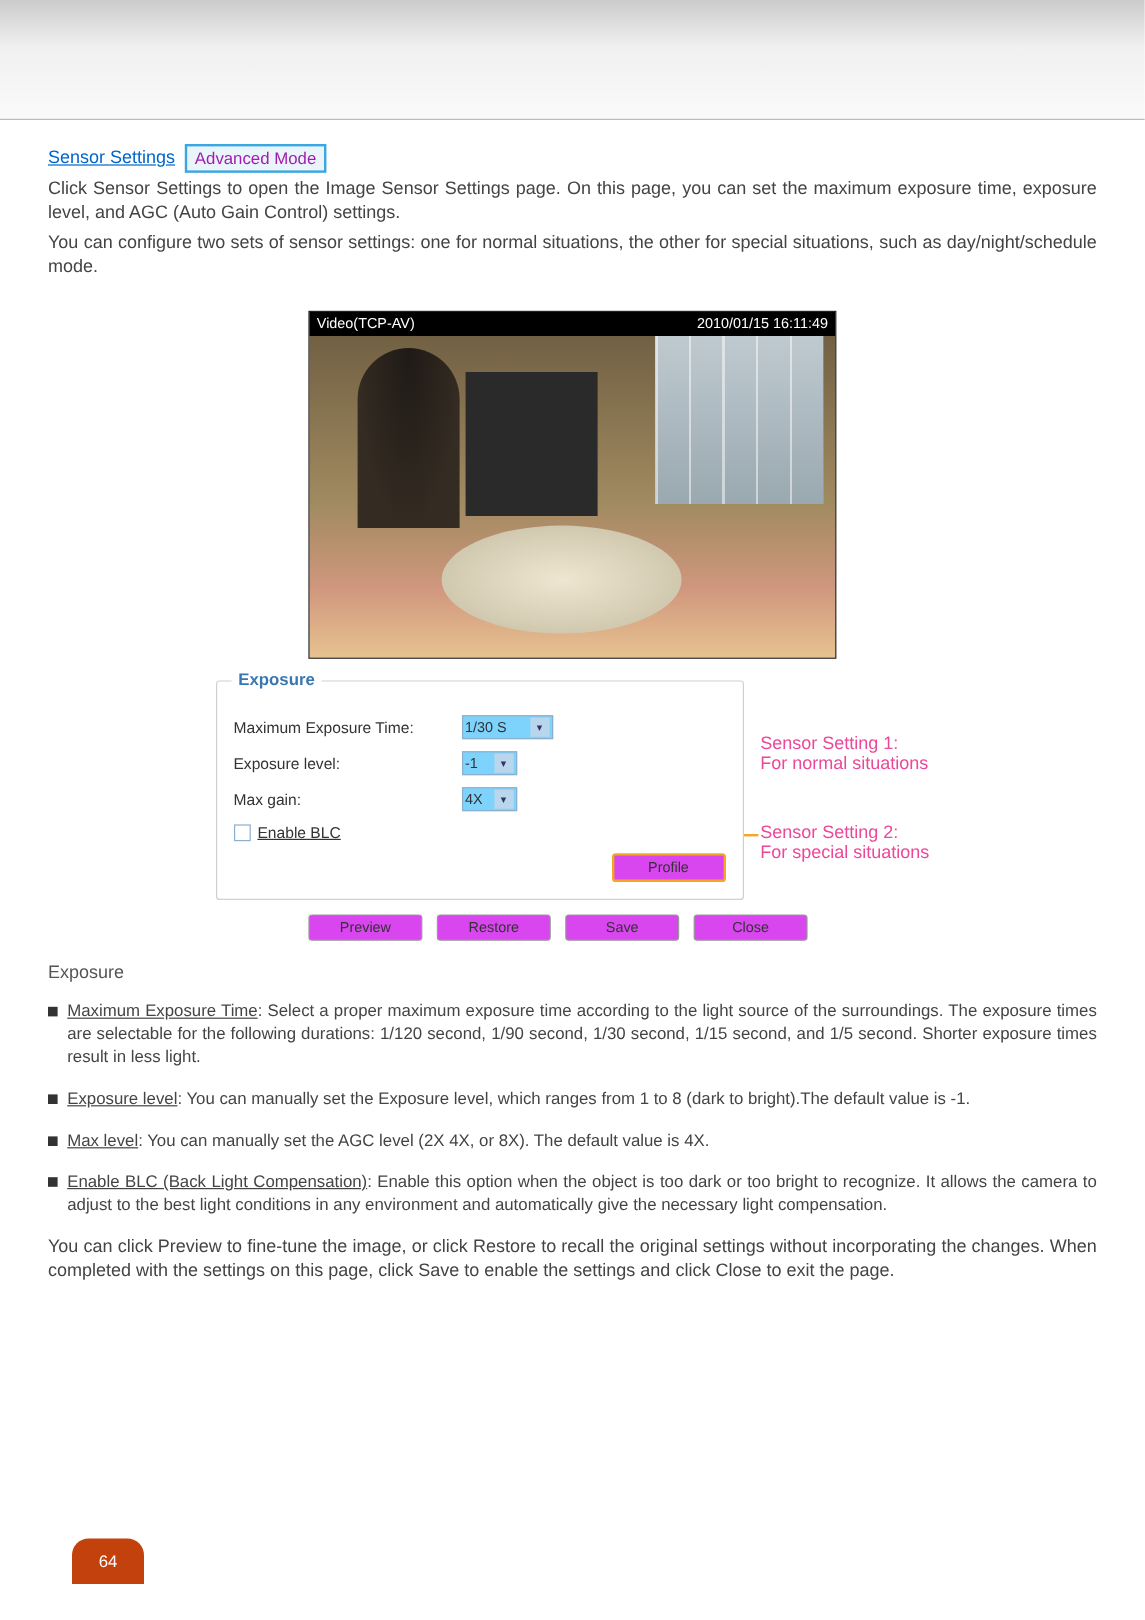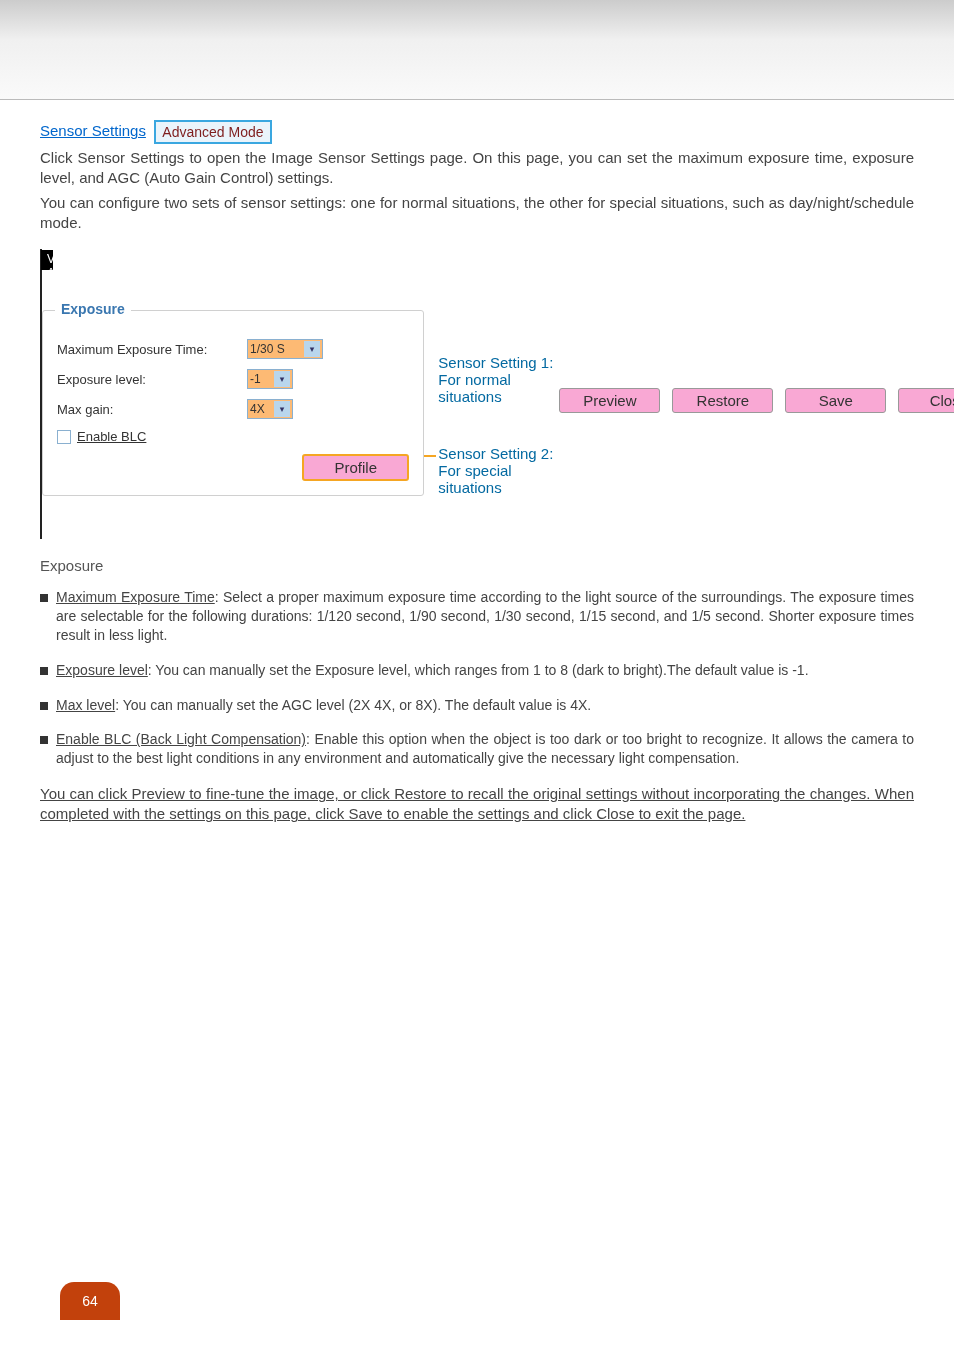--- a/index.html
+++ b/index.html
@@ -25,35 +25,36 @@
     text-decoration: underline;
     font-size: 15px;
     margin-top: 20px;
   }
   .badge {
     display: inline-block;
     border: 2px solid #3aa7e0;
     background: #eaf4fb;
     padding: 2px 6px;
     font-size: 14px;
-    color: #7f1d1d;
+    color: #a21caf;
     vertical-align: middle;
     margin-left: 4px;
   }
   .body-text {
     font-size: 15px;
     line-height: 1.35;
     color: #444;
     text-align: justify;
     margin-top: 4px;
   }
   .screenshot-wrap {
     display: flex;
+    flex-direction: column;
     align-items: center;
-    margin-top: 16px;
+    margin-top: 26px;
   }
   .video-box {
     width: 440px;
     height: 290px;
     background: linear-gradient(to bottom, #6b5a3f 0%, #a08a60 55%, #d0977e 80%, #e7c290 100%);
     position: relative;
     border: 1px solid #222;
   }
   .video-top {
     position: absolute; top:0; left:0; right:0;
@@ -102,45 +103,45 @@
     color: #3a77b0;
     font-weight: bold;
     font-size: 14px;
   }
   .form-row {
     display:flex; align-items:center; margin: 10px 0;
     font-size: 13px; color:#333;
   }
   .form-row .lbl { width: 190px; }
   .select {
-    border:1px solid #8ab0d0; background:#fdba74;
+    border:1px solid #8ab0d0; background:#7dd3fc;
     font-size:12px; padding:1px 2px; display:inline-flex; align-items:center;
   }
   .select .dd {
     width:16px; height:16px; background:#b9d6ec; margin-left:4px;
     display:inline-flex; align-items:center; justify-content:center;
     font-size:9px; color:#336;
   }
   .checkbox {
     width:14px; height:14px; border:1px solid #8ab0d0; display:inline-block;
     margin-right:6px; vertical-align:middle; background:#fff;
   }
   .btn {
     border:1px solid #999; border-radius:3px;
-    background:#f9a8d4; font-size:15px; padding:3px 0;
-    width: 107px; text-align:center; display:inline-block;
+    background:#d946ef; font-size:12px; padding:3px 0;
+    width: 95px; text-align:center; display:inline-block;
   }
   .profile-btn {
     border:2px solid #f5a623;
   }
   .btn-row {
     display:flex; gap:12px; margin-top:12px; justify-content:flex-start;
   }
   .annotations {
-    font-size:15px; color:#0369a1;
+    font-size:15px; color:#ec4899;
     margin-left: 14px;
   }
   .anno1 { margin-top: 44px; }
   .anno2 { margin-top: 40px; position:relative; }
   .conn-line {
     position:absolute; left:-14px; top:10px; width:12px; height:2px; background:#f5a623;
   }
   .subhead {
     font-size:15px; color:#555; margin-top:18px;
   }
@@ -263,16 +264,16 @@
     <div class="bullet">
       <span class="sq"></span>
       <span class="btxt"><span class="uline">Max level</span><span>: You can manually set the AGC level (2X 4X, or 8X). The default value is 4X.</span></span>
     </div>
     <div class="bullet">
       <span class="sq"></span>
       <span class="btxt"><span class="uline">Enable BLC (Back Light Compensation)</span><span>: Enable this option when the object is too dark or too bright to recognize. It allows the camera to adjust to the best light conditions in any environment and automatically give the necessary light compensation.</span></span>
     </div>
   </div>
 
-  <p class="body-text" style="margin-top:4px;text-decoration:underline;">You can click Preview to fine-tune the image, or click Restore to recall the original settings without incorporating the changes. When completed with the settings on this page, click Save to enable the settings and click Close to exit the page.</p>
+  <p class="body-text" style="margin-top:4px;">You can click Preview to fine-tune the image, or click Restore to recall the original settings without incorporating the changes. When completed with the settings on this page, click Save to enable the settings and click Close to exit the page.</p>
 </div>
 
 <div class="page-badge">64</div>
 
 </body></html>

